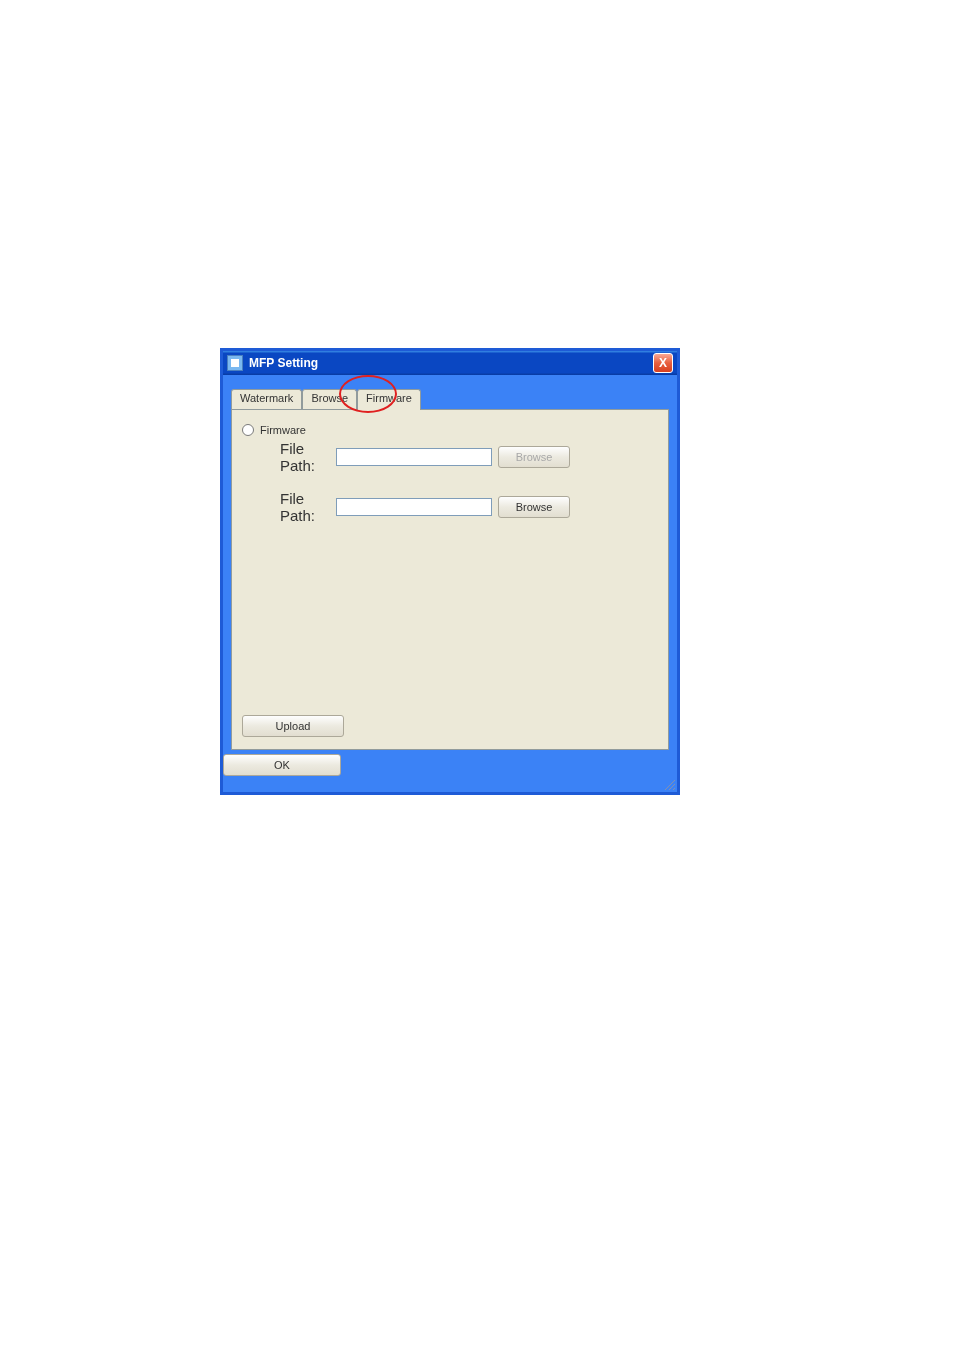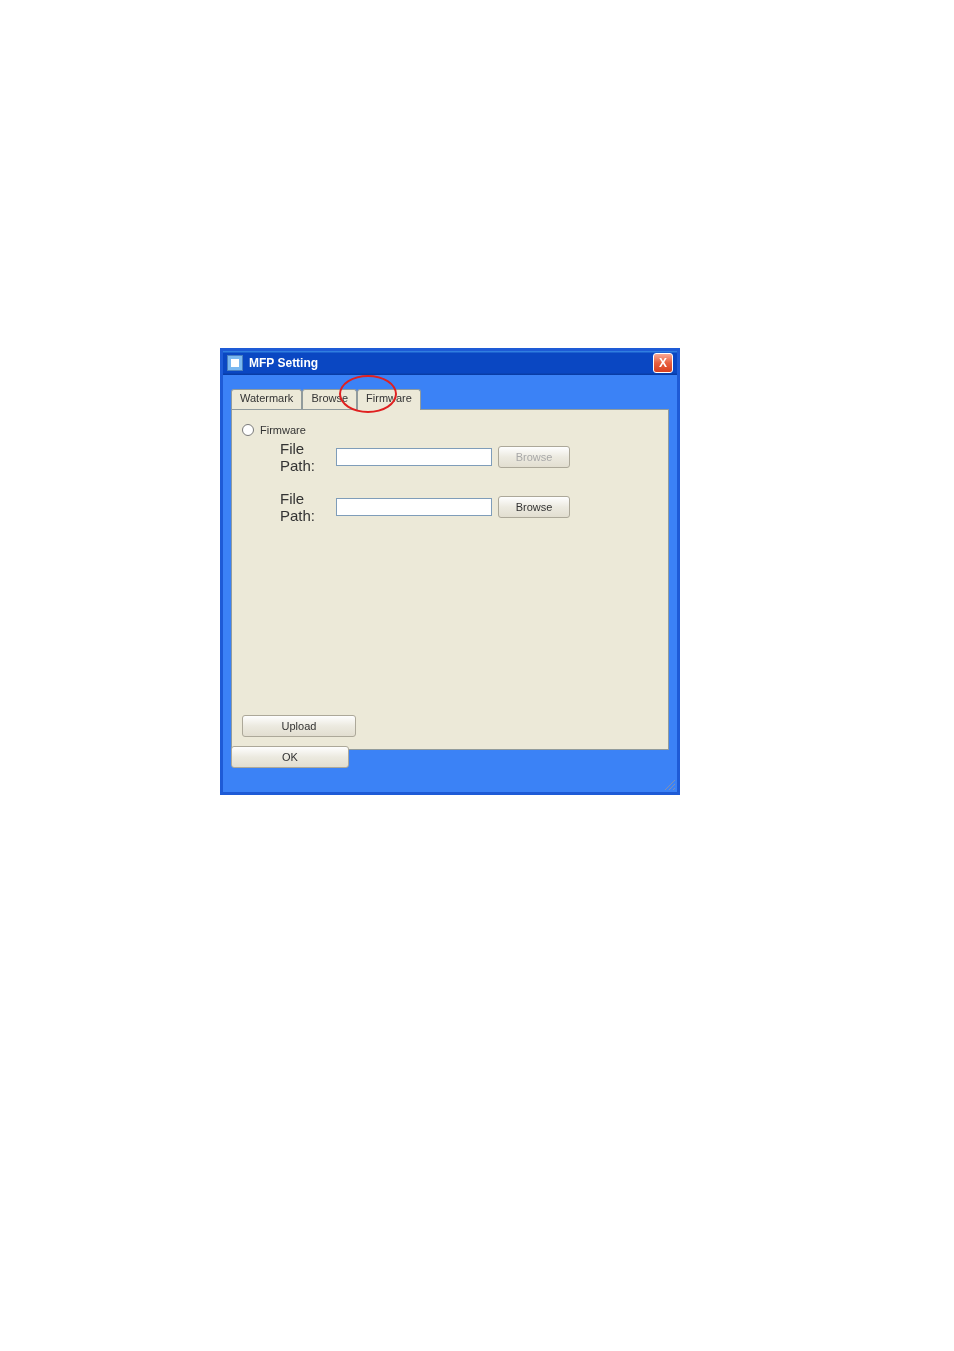--- a/index.html
+++ b/index.html
@@ -205,32 +205,31 @@
     }
     .section1 {
       margin-bottom: 28px;
     }
     .upload-section {
       position: absolute;
       left: 10px;
       bottom: 12px;
     }
     .upload-btn {
-      width: 114px;
+      width: 102px;
       height: 22px;
     }
     .footer {
       position: absolute;
       left: 0;
       right: 0;
-      bottom: 16px;
+      bottom: 8px;
       height: 30px;
       display: flex;
       align-items: flex-start;
-      padding-left: 8px;
     }
     .ok-btn {
       width: 118px;
       height: 22px;
     }
     .resize-grip {
       position: absolute;
       right: 2px;
       bottom: 2px;
       width: 14px;

